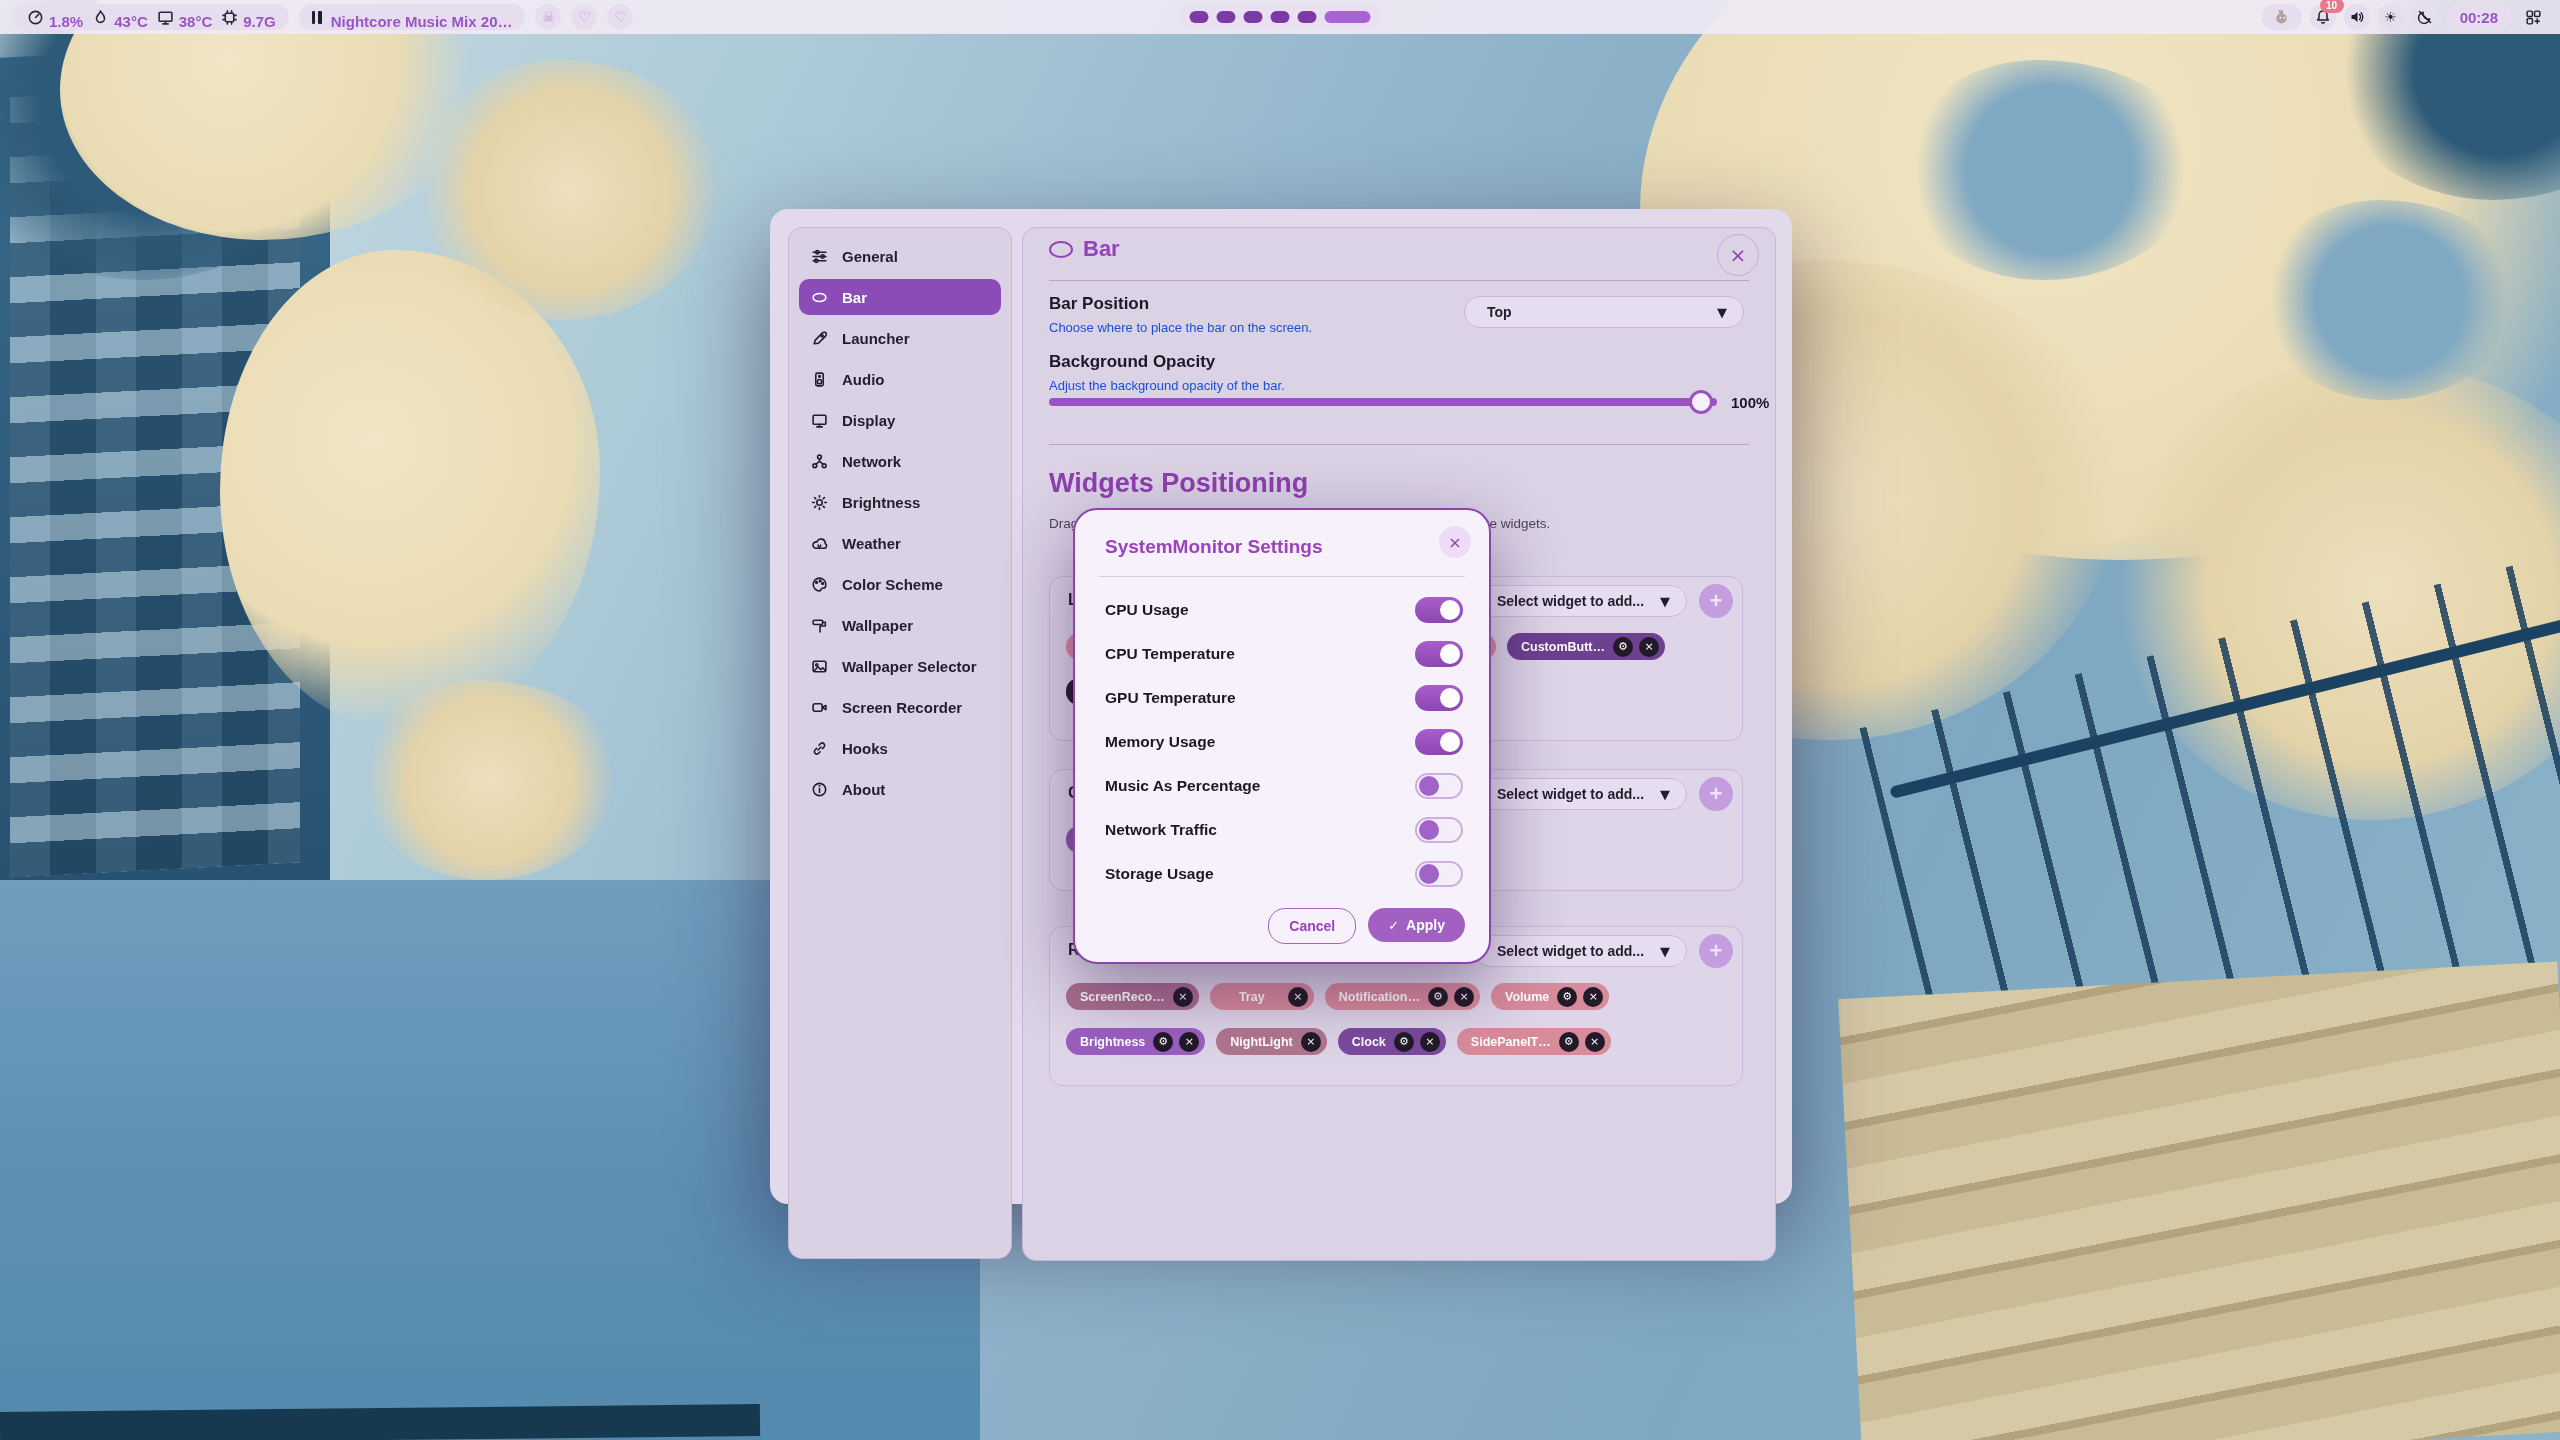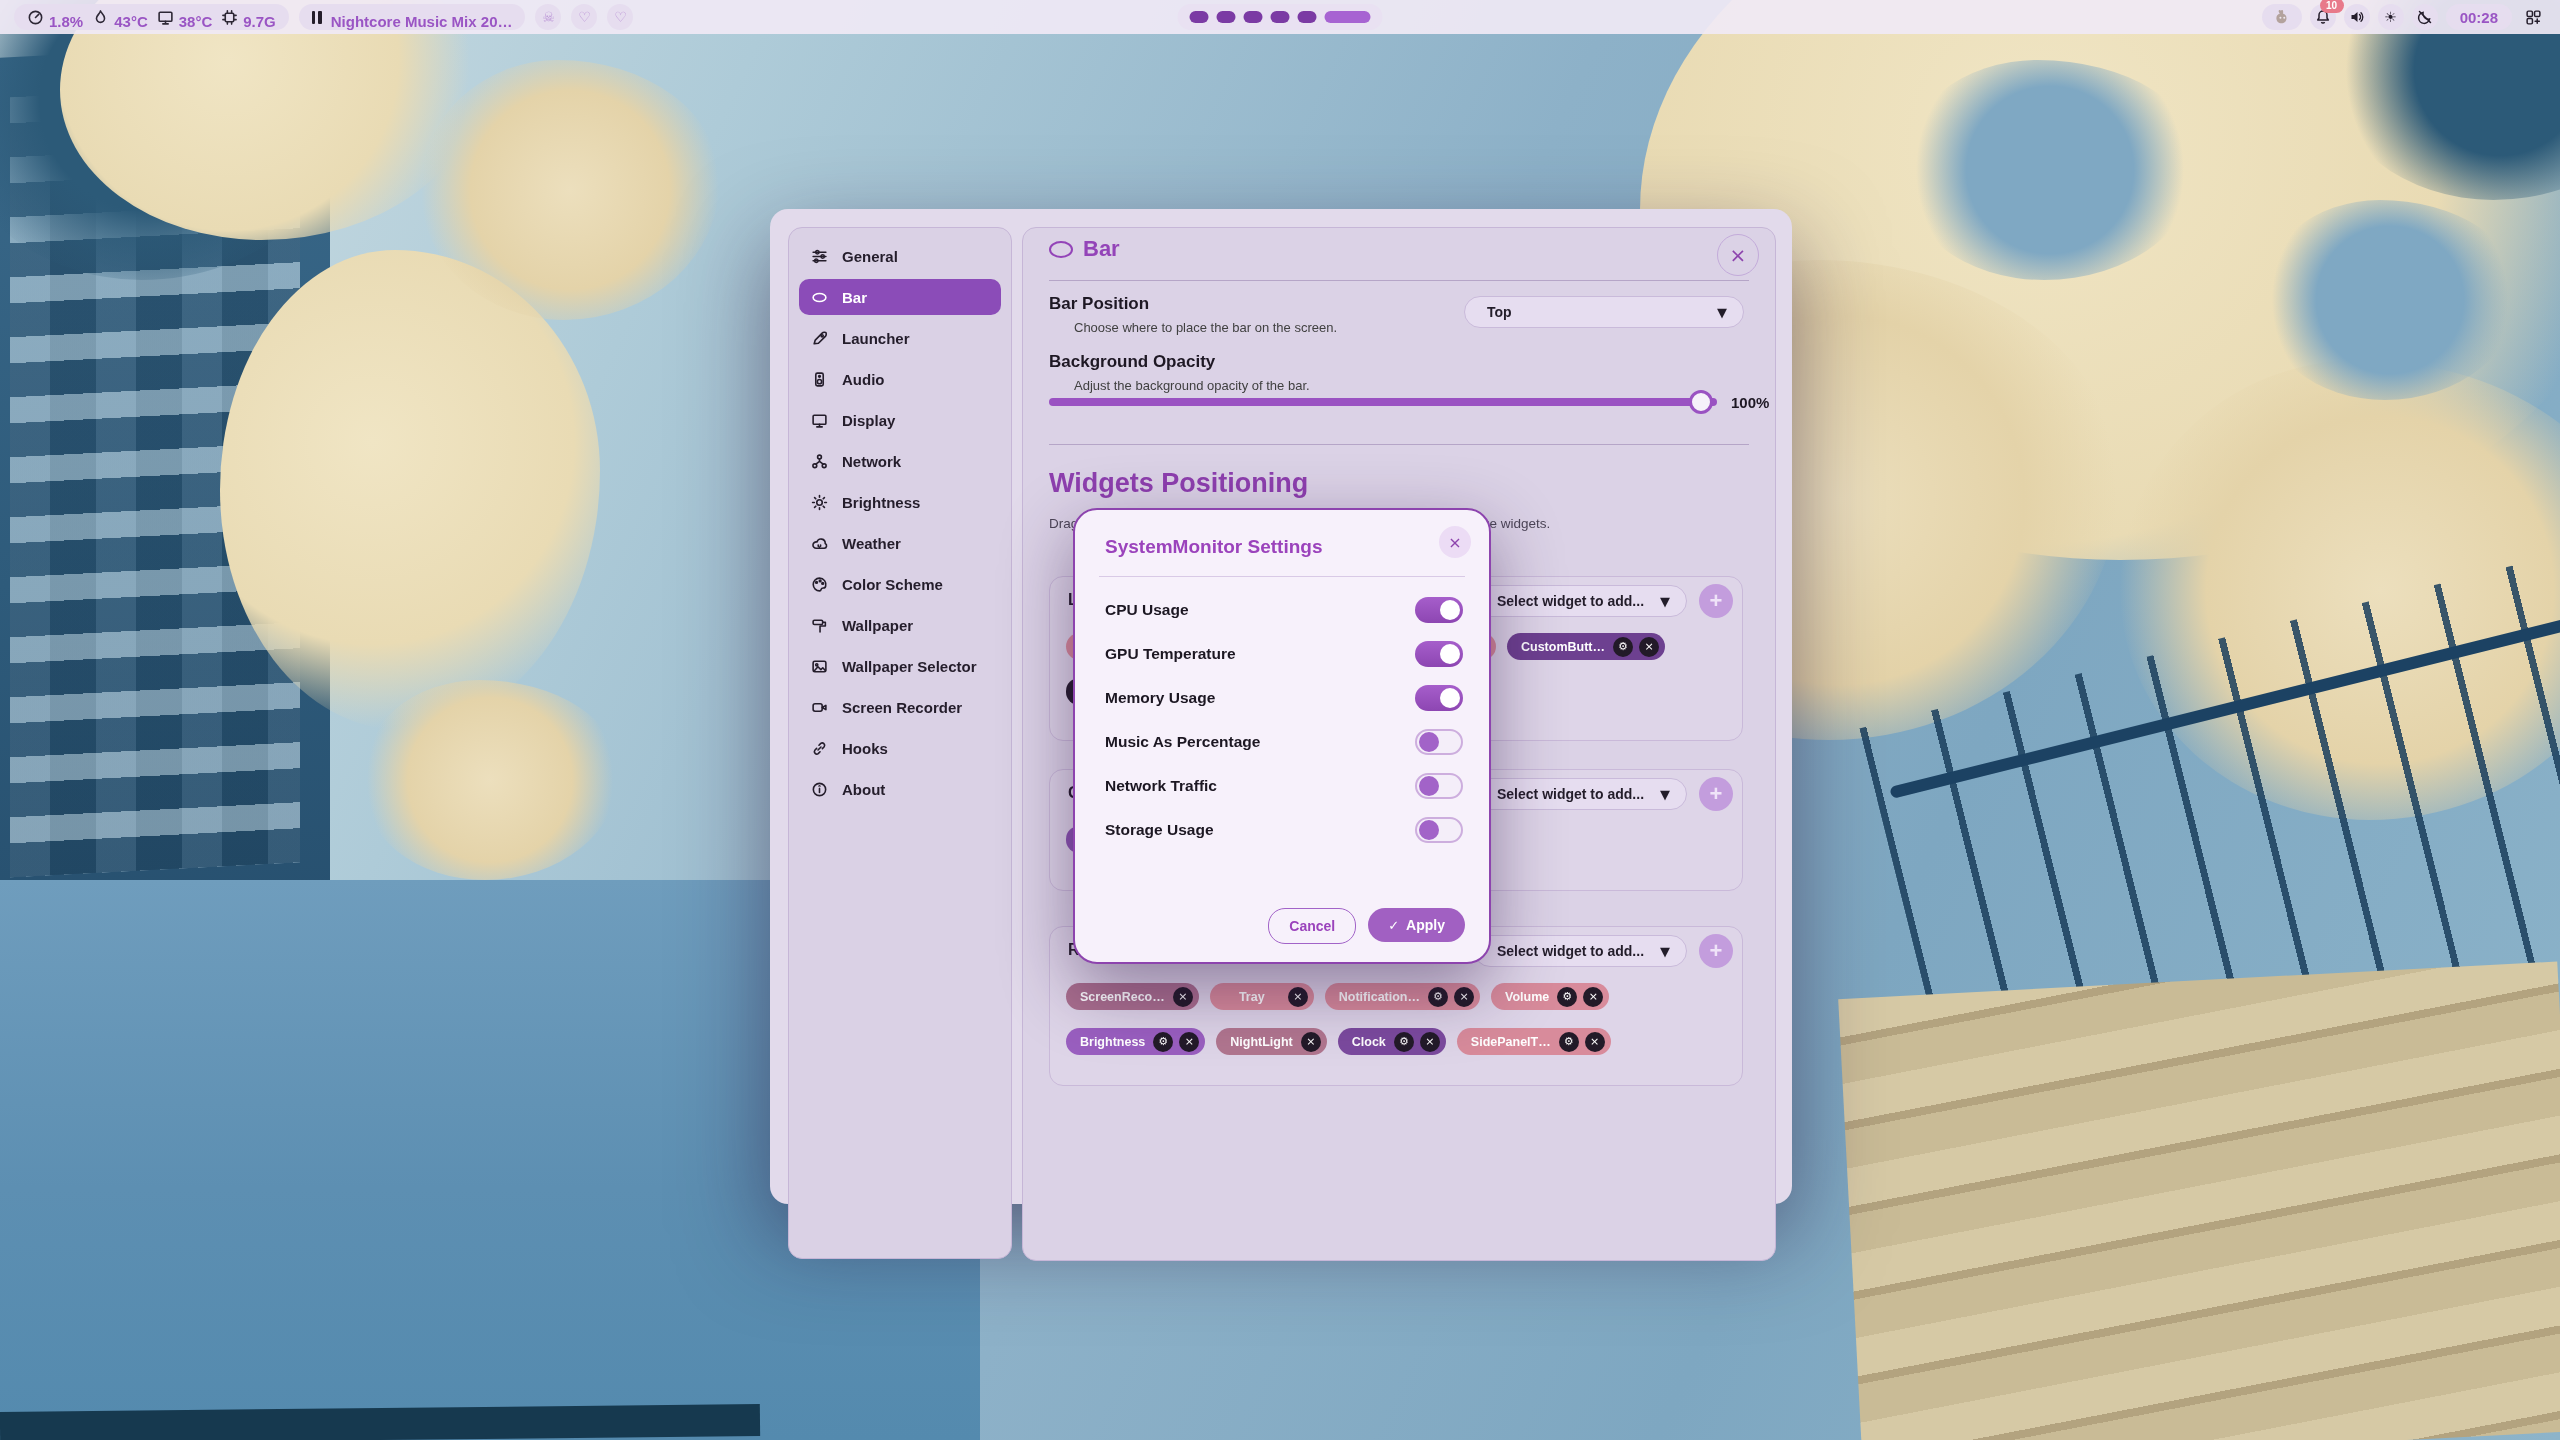--- a/index.html
+++ b/index.html
@@ -57,21 +57,21 @@
   .nav-item svg{flex:0 0 auto;}
   .nav-item .lbl{font-size:15px;font-weight:bold;white-space:nowrap;}
   .nav-item.active{background:#8b4cb8;color:#fff;}
   .panel{left:252px;top:18px;width:752px;height:1032px;background:#dbd2e6;}
   .p-title{position:absolute;left:26px;top:8px;display:flex;align-items:center;gap:10px;color:#9344b8;font-size:22px;font-weight:bold;}
   .oval{width:20px;height:13px;border:2.5px solid #9344b8;border-radius:50%;}
   .win-close{position:absolute;top:6px;right:16px;width:40px;height:40px;border-radius:50%;
     border:1.5px solid #c3abda;color:#8d44ad;font-size:20px;display:flex;align-items:center;justify-content:center;}
   .divider{position:absolute;left:26px;right:26px;height:1px;background:#b5a5c7;}
   .lbl-strong{position:absolute;left:26px;color:#1e1824;font-size:17px;font-weight:bold;}
-  .lbl-desc{position:absolute;left:26px;color:#404040;font-size:13px;margin-left:25px;}
+  .lbl-desc{position:absolute;left:26px;color:#1d4ed8;font-size:13px;}
   .dropdown{position:absolute;height:32px;border-radius:16px;background:#e6ddf0;border:1px solid #c9bada;
     display:flex;align-items:center;justify-content:space-between;padding:0 16px 0 22px;box-sizing:border-box;}
   .dropdown .val{color:#231d2a;font-size:14px;font-weight:bold;}
   .caret{color:#231d2a;font-size:13px;font-family:"DejaVu Sans",sans-serif;}
   .slider-track{position:absolute;height:8px;border-radius:4px;background:#9a52c2;}
   .slider-knob{position:absolute;width:24px;height:24px;border-radius:50%;background:#f6f1fa;border:3.5px solid #9a52c2;box-sizing:border-box;}
   .pct{position:absolute;color:#1e1824;font-size:15px;font-weight:bold;}
   .wp-title{position:absolute;left:26px;color:#8d3fae;font-size:27px;font-weight:bold;}
   .wp-desc{position:absolute;left:26px;width:700px;color:#4c4557;font-size:13.5px;line-height:1.45;}
   .section{position:absolute;left:26px;width:694px;background:#ded5e8;border:1px solid #c9b9d9;border-radius:14px;box-sizing:border-box;}
@@ -536,20 +536,26 @@
     </div>
   <div class="m-divider"></div>
   <div class="m-rows" id="modal-rows">
       <div class="m-row">
         <span class="lbl">CPU Usage</span>
         <div class="toggle on">
           <div class="knob"></div>
         </div>
       </div>
       <div class="m-row">
+        <span class="lbl">CPU Temperature</span>
+        <div class="toggle on">
+          <div class="knob"></div>
+        </div>
+      </div>
+      <div class="m-row">
         <span class="lbl">GPU Temperature</span>
         <div class="toggle on">
           <div class="knob"></div>
         </div>
       </div>
       <div class="m-row">
         <span class="lbl">Memory Usage</span>
         <div class="toggle on">
           <div class="knob"></div>
         </div>

